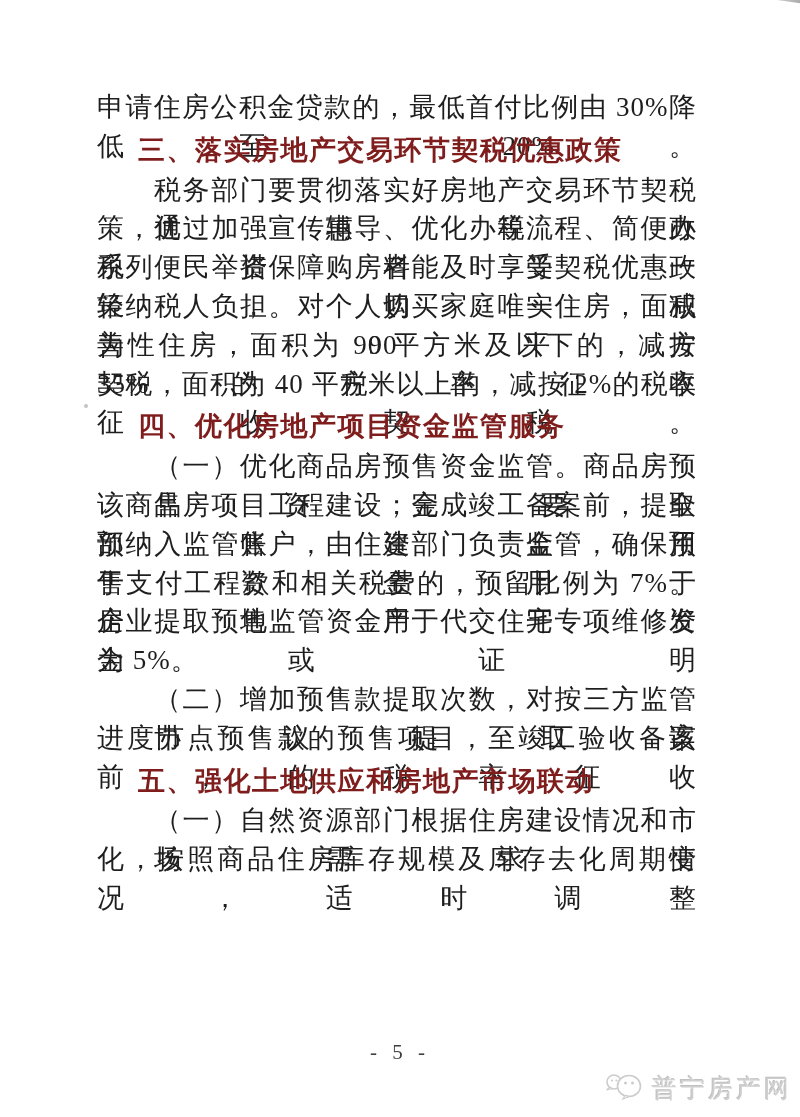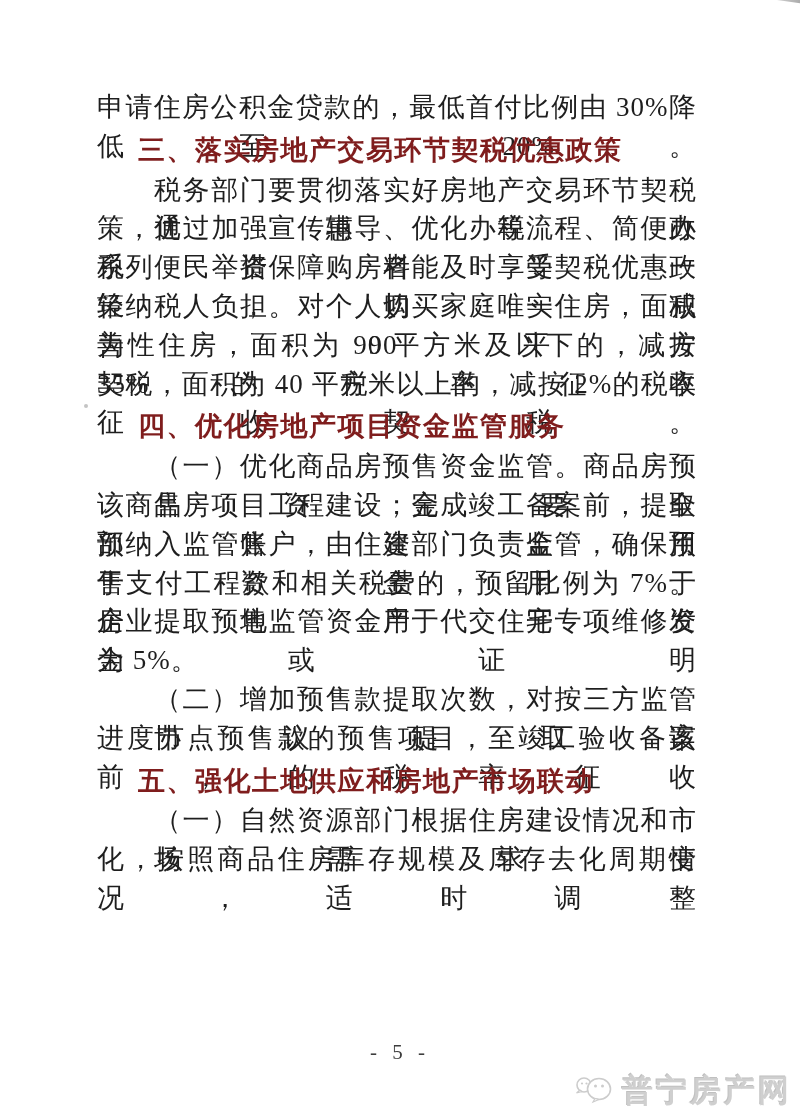--- a/index.html
+++ b/index.html
@@ -51,22 +51,22 @@
   .watermark {
     position:absolute;
     right:8px; top:1070px;
     display:flex;
     align-items:center;
     gap:7px;
     user-select:none;
   }
   .watermark .wm-text {
     font-family:"Liberation Sans", sans-serif;
-    font-size:31px;
-    font-weight:700;
+    font-size:25px;
+    font-weight:400;
     letter-spacing:3px;
     color:#cfcfcf;
     text-shadow:1px 1px 0 #ffffff, -1px -1px 0 #c0c0c0;
   }
   .artifact-corner {
     position:absolute;
     top:-3px; right:-6px;
     width:62px; height:7px;
     background:linear-gradient(to right, rgba(120,120,120,0), rgba(90,90,90,0.55));
     transform:rotate(8deg);

